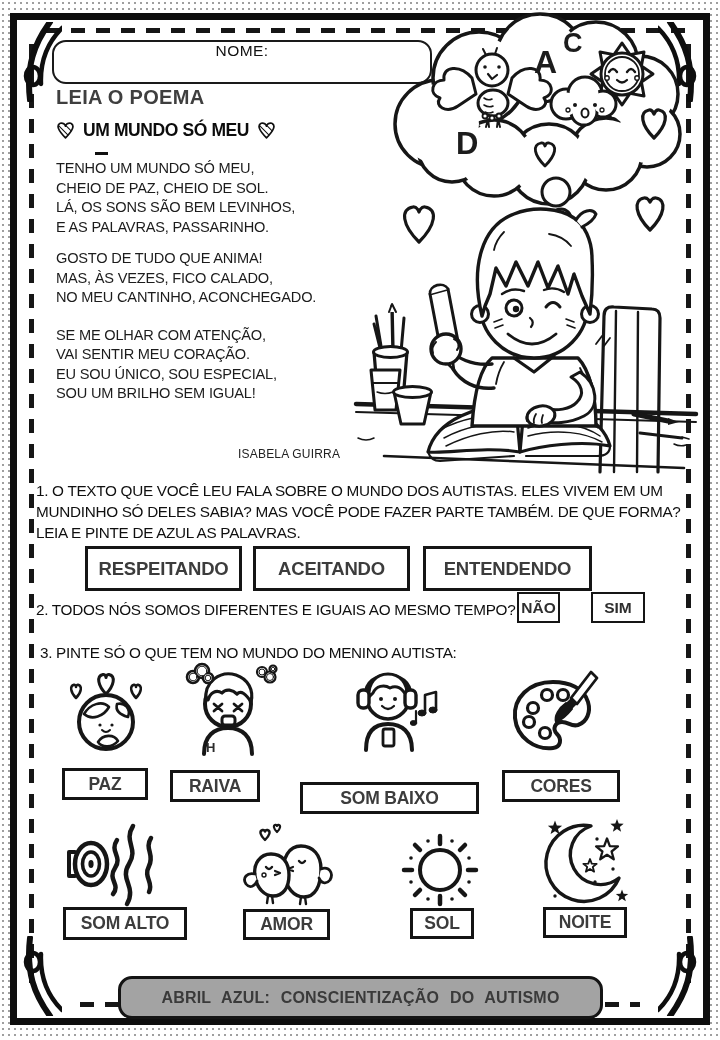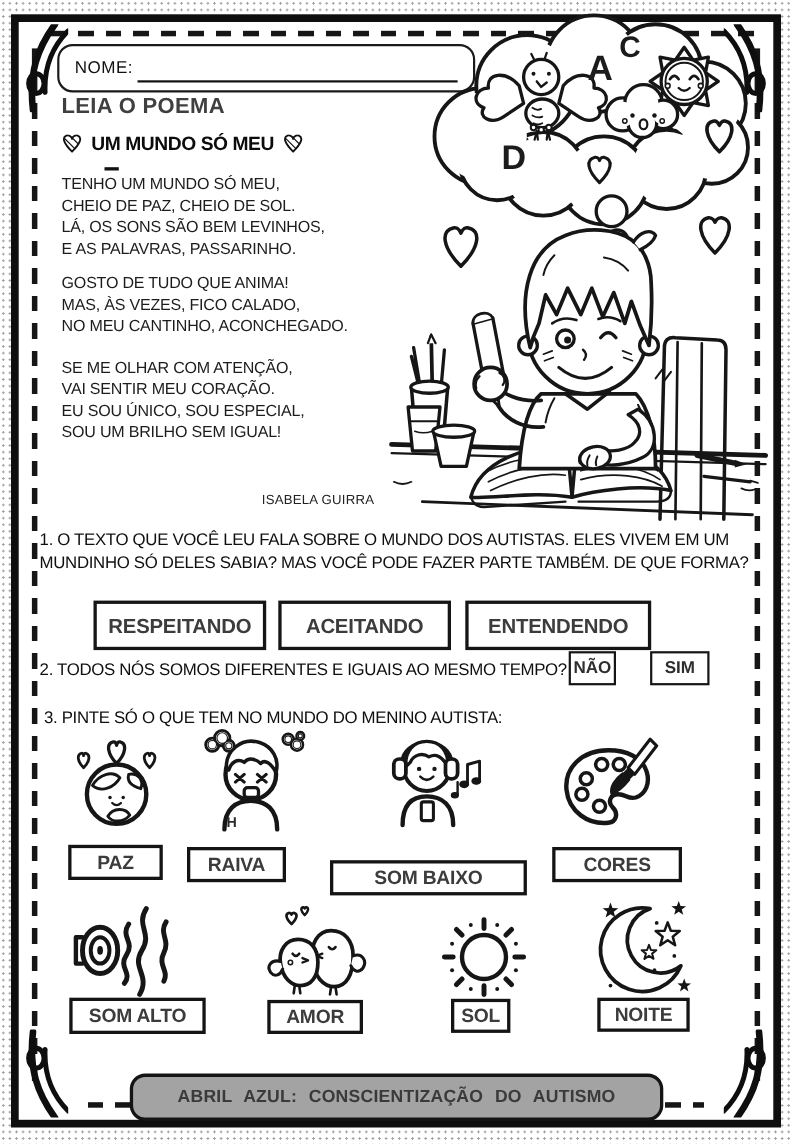--- a/index.html
+++ b/index.html
@@ -7,21 +7,21 @@
        font-family:"Liberation Sans",sans-serif;overflow:hidden;}
   .abs{position:absolute;}
   .dotbg{left:0;top:0;right:0;bottom:0;
          background-image:radial-gradient(#9f9f9f 0.9px,transparent 1.05px);
          background-size:6px 6px;}
   .frame{left:10px;top:13px;right:10px;bottom:15px;background:#fff;border:7px solid #0e0e0e;}
   .dash-h{height:5px;background:repeating-linear-gradient(90deg,#161616 0 14px,transparent 14px 25px);}
   .dash-v{width:5px;background:repeating-linear-gradient(180deg,#161616 0 14px,transparent 14px 25px);}
   .flourish{width:44px;height:80px;}
   .namebox{left:52px;top:40px;width:380px;height:44px;border:2.5px solid #1a1a1a;border-radius:14px;
-           background:#fff;display:flex;align-items:center;padding:0 14px;box-sizing:border-box;gap:4px;}
+           background:#fff;display:flex;align-items:center;padding:0 14px;box-sizing:border-box;gap:4px;flex-direction:column;}
   .namebox .lab{font-size:15.5px;color:#111;letter-spacing:.4px;}
   .namebox .line{flex:1;border-bottom:2px solid #111;height:62%;}
   .tinydash{left:95px;top:152px;width:13px;height:2.5px;background:#111;}
   .heading{left:56px;top:86px;font-size:20px;font-weight:700;color:#3f3f3f;letter-spacing:.3px;}
   .ptitle{left:56px;top:120px;display:flex;align-items:center;gap:8px;}
   .ptitle .t{font-size:17.5px;font-weight:700;color:#0c0c0c;letter-spacing:-.4px;}
   .poem{left:56px;top:159px;width:320px;}
   .poem p{margin:0;font-size:14.6px;line-height:19.5px;color:#1c1c1c;letter-spacing:-.2px;}
   .stanza{margin-bottom:12px;}
   .author{left:238px;top:447px;font-size:12px;color:#222;letter-spacing:.2px;}
@@ -303,20 +303,21 @@
     <path d="M186,312 q5,4 1,9" fill="none" stroke-width="2.2"></path>
     <path d="M164,328 q24,20 48,0" fill="none" stroke-width="2.8"></path>
     <path d="M150,316 l8,-3 M151,322 l8,-3 M222,313 l8,3 M223,319 l8,3" fill="none" stroke-width="1.6"></path>
     <path d="M170,352 L190,366 L210,350" fill="none" stroke-width="3.2"></path>
   </g>
 </svg>
 
 <div class="abs q q1">
   <div>1. O TEXTO QUE VOCÊ LEU FALA SOBRE O MUNDO DOS AUTISTAS. ELES VIVEM EM UM</div>
   <div>MUNDINHO SÓ DELES SABIA? MAS VOCÊ PODE FAZER PARTE TAMBÉM. DE QUE FORMA?</div>
+  <div>LEIA E PINTE DE AZUL AS PALAVRAS.</div>
 </div>
 <div class="abs opt" style="left:85px;top:546px;width:157px;">RESPEITANDO</div>
 <div class="abs opt" style="left:253px;top:546px;width:157px;">ACEITANDO</div>
 <div class="abs opt" style="left:423px;top:546px;width:169px;">ENTENDENDO</div>
 
 <div class="abs q q2">2. TODOS NÓS SOMOS DIFERENTES E IGUAIS AO MESMO TEMPO?</div>
 <div class="abs yn" style="left:517px;top:592px;width:43px;">NÃO</div>
 <div class="abs yn" style="left:591px;top:592px;width:54px;">SIM</div>
 
 <div class="abs q q3">3. PINTE SÓ O QUE TEM NO MUNDO DO MENINO AUTISTA:</div>
@@ -482,16 +483,16 @@
         <circle cx="64" cy="27" r="1.7"></circle>
         <circle cx="80" cy="57" r="1.7"></circle>
         <circle cx="62" cy="70" r="1.7"></circle>
         <circle cx="22" cy="84" r="1.7"></circle>
       </g>
   </svg>
 </div>
 
 <div class="abs lbl" style="left:63px;top:907px;width:124px;height:33px;">SOM ALTO</div>
 <div class="abs lbl" style="left:243px;top:909px;width:87px;height:31px;">AMOR</div>
-<div class="abs lbl" style="left:410px;top:908px;width:54px;height:31px;">SOL</div>
+<div class="abs lbl" style="left:410px;top:908px;width:64px;height:31px;">SOL</div>
 <div class="abs lbl" style="left:543px;top:907px;width:84px;height:31px;">NOITE</div>
 
 <div class="abs footerbox">ABRIL AZUL: CONSCIENTIZAÇÃO DO AUTISMO</div>
 
 </body></html>

